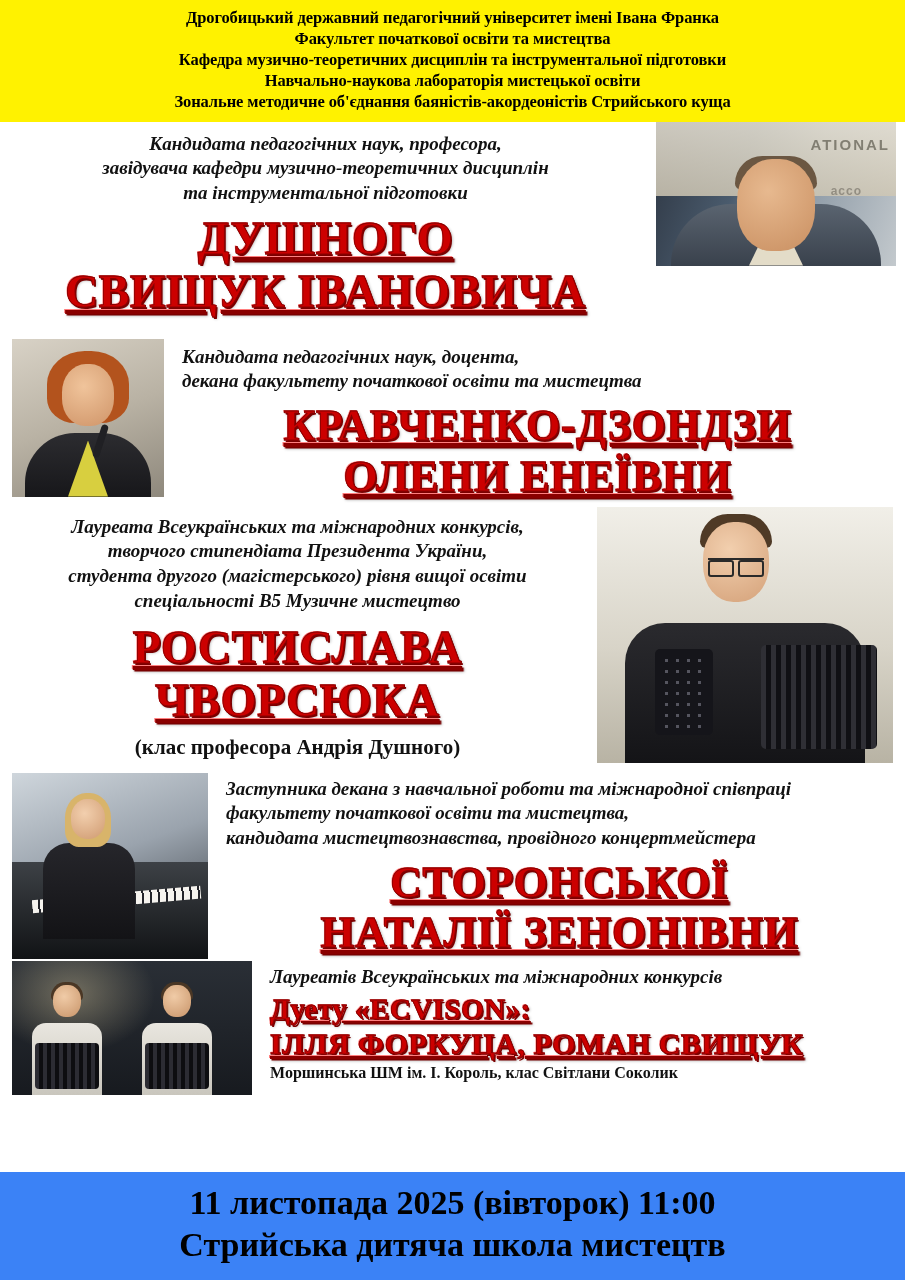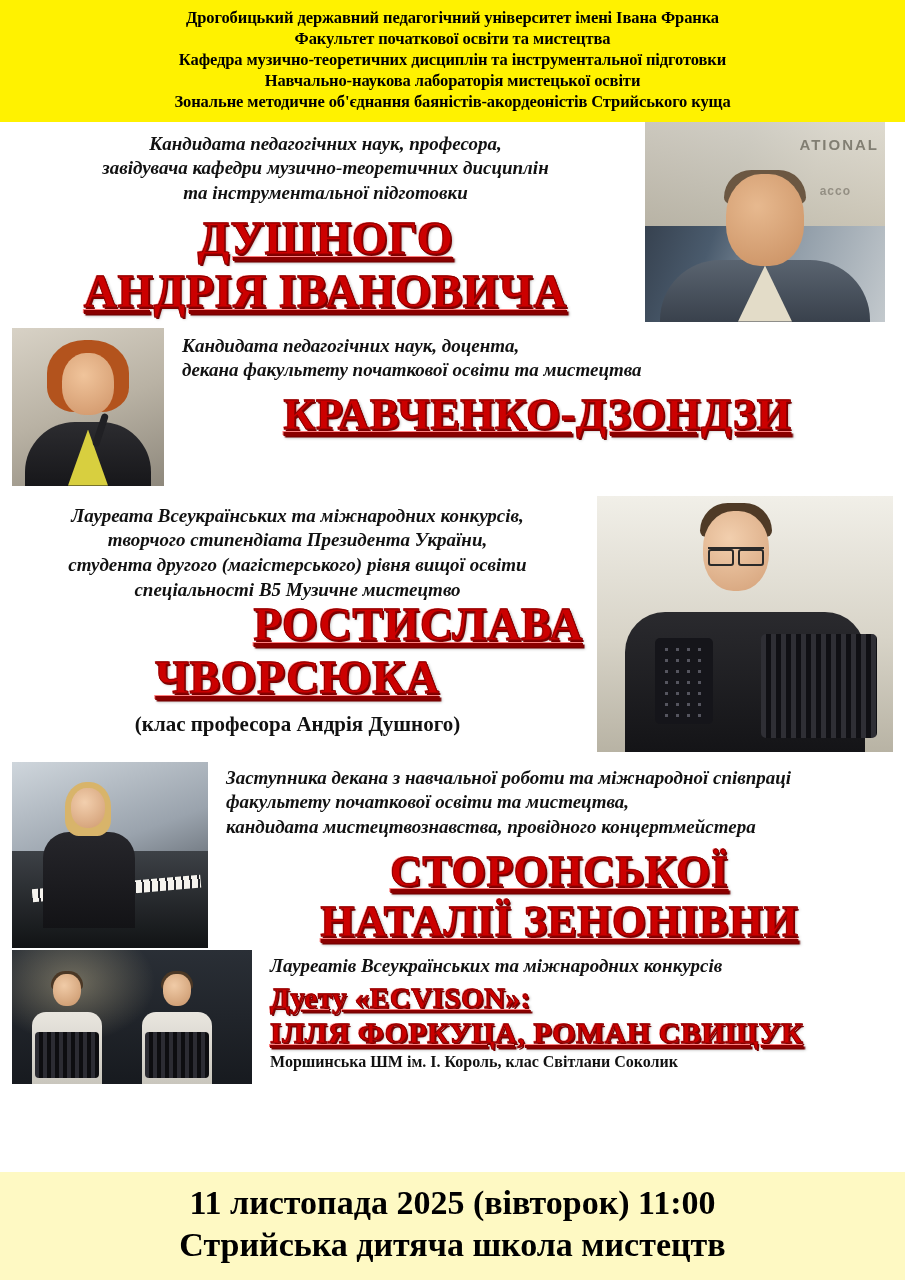--- a/index.html
+++ b/index.html
@@ -90,21 +90,21 @@
   }
 
   
   .photo {
     position: absolute;
     overflow: hidden;
     background: #3a3f46;
   }
 
   
-  .p1 { right: 20px; top: 0; width: 240px; height: 200px; }
+  .p1 { right: 9px; top: 0; width: 240px; height: 144px; }
   .p1 .bg {
     position:absolute; inset:0;
     background:
       linear-gradient(110deg,#2c3440 0%, #4a5b6d 35%, #8d9aa6 60%, #c3c9cd 100%);
   }
   .p1 .banner {
     position:absolute; left:0; top:0; width:100%; height:52%;
     background: linear-gradient(180deg,#e8e2d4 0%, #cfc7b4 100%);
     opacity:.85;
   }
@@ -291,21 +291,21 @@
     width:64px; height:46px; background:#15151a; border-radius:4px;
     background-image: repeating-linear-gradient(90deg,#2c2c33 0 4px,#0d0d10 4px 8px);
   }
   .p5 .kid1 { left: 12px; }
   .p5 .kid2 { left: 122px; }
 
   
   .footer-band {
     position: absolute;
     left: 0; right: 0; bottom: 0;
-    background: #fef9c3;
+    background: #3b82f6;
     padding: 10px 0 14px 0;
     text-align: center;
   }
   .footer-line {
     font-family: "Liberation Serif", serif;
     font-weight: bold;
     font-size: 34px;
     line-height: 1.24;
     color: #000000;
   }
@@ -335,58 +335,59 @@
       <div class="shirt"></div>
       <div class="hair"></div>
       <div class="head"></div>
     </div>
 
     <div style="padding-right:254px;">
       <div class="desc center" style="padding-top:10px;">Кандидата педагогічних наук, професора,</div>
       <div class="desc center">завідувача кафедри музично-теоретичних дисциплін</div>
       <div class="desc center">та інструментальної підготовки</div>
       <div class="name name-lg center" style="margin-top:10px;">ДУШНОГО</div>
-      <div class="name name-lg center" style="margin-top:6px;">АНДРІЯ ІВАНОВИЧА</div>
-    </div>
-  </div>
-
-  <div class="block" style="height:160px; margin-top:6px;">
+      <div class="name name-lg center" style="margin-top:6px;">СВИЩУК ІВАНОВИЧА</div>
+    </div>
+  </div>
+
+  <div class="block" style="height:160px; margin-top:17px;">
     <div class="photo p2">
       <div class="bg"></div>
       <div class="body"></div>
       <div class="scarf"></div>
       <div class="hair"></div>
       <div class="head"></div>
       <div class="mic"></div>
     </div>
 
     <div style="padding-left:170px;">
       <div class="desc" style="padding-top:6px;">Кандидата педагогічних наук, доцента,</div>
       <div class="desc">декана факультету початкової освіти та мистецтва</div>
       <div class="name name-md center" style="margin-top:10px;">КРАВЧЕНКО-ДЗОНДЗИ</div>
+      <div class="name name-md center" style="margin-top:6px;">ОЛЕНИ ЕНЕЇВНИ</div>
     </div>
   </div>
 
   <div class="block" style="height:262px; margin-top:8px;">
     <div class="photo p3">
       <div class="bg"></div>
       <div class="body"></div>
       <div class="bellows"></div>
       <div class="keyboard"></div>
       <div class="hair"></div>
       <div class="head"></div>
       <div class="glasses"></div>
     </div>
 
     <div style="padding-right:310px;">
       <div class="desc center" style="padding-top:8px;">Лауреата Всеукраїнських та міжнародних конкурсів,</div>
       <div class="desc center">творчого стипендіата Президента України,</div>
       <div class="desc center">студента другого (магістерського) рівня вищої освіти</div>
       <div class="desc center">спеціальності В5 Музичне мистецтво</div>
-      <div class="name name-lg center" style="text-align:right;">РОСТИСЛАВА</div>
+      <div class="name name-lg center" style="margin-top:12px;">РОСТИСЛАВА</div>
       <div class="name name-lg center" style="margin-top:6px;">ЧВОРСЮКА</div>
       <div class="sub-note center" style="margin-top:10px;">(клас професора Андрія Душного)</div>
     </div>
   </div>
 
   <div class="block" style="height:186px; margin-top:4px;">
     <div class="photo p4">
       <div class="bg"></div>
       <div class="piano"></div>
       <div class="keys"></div>

